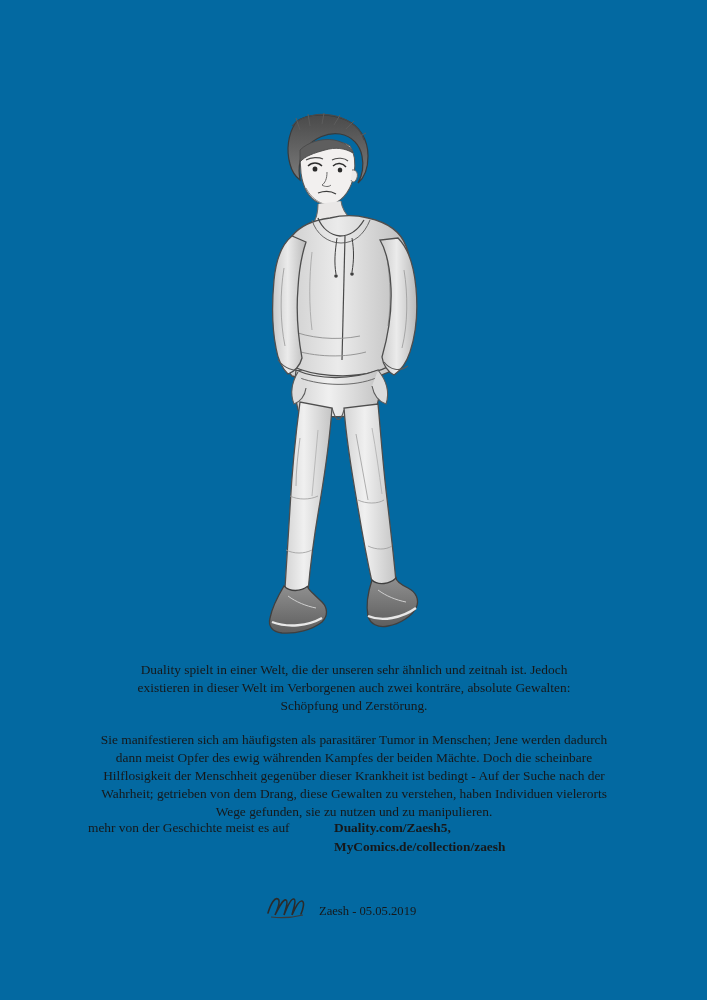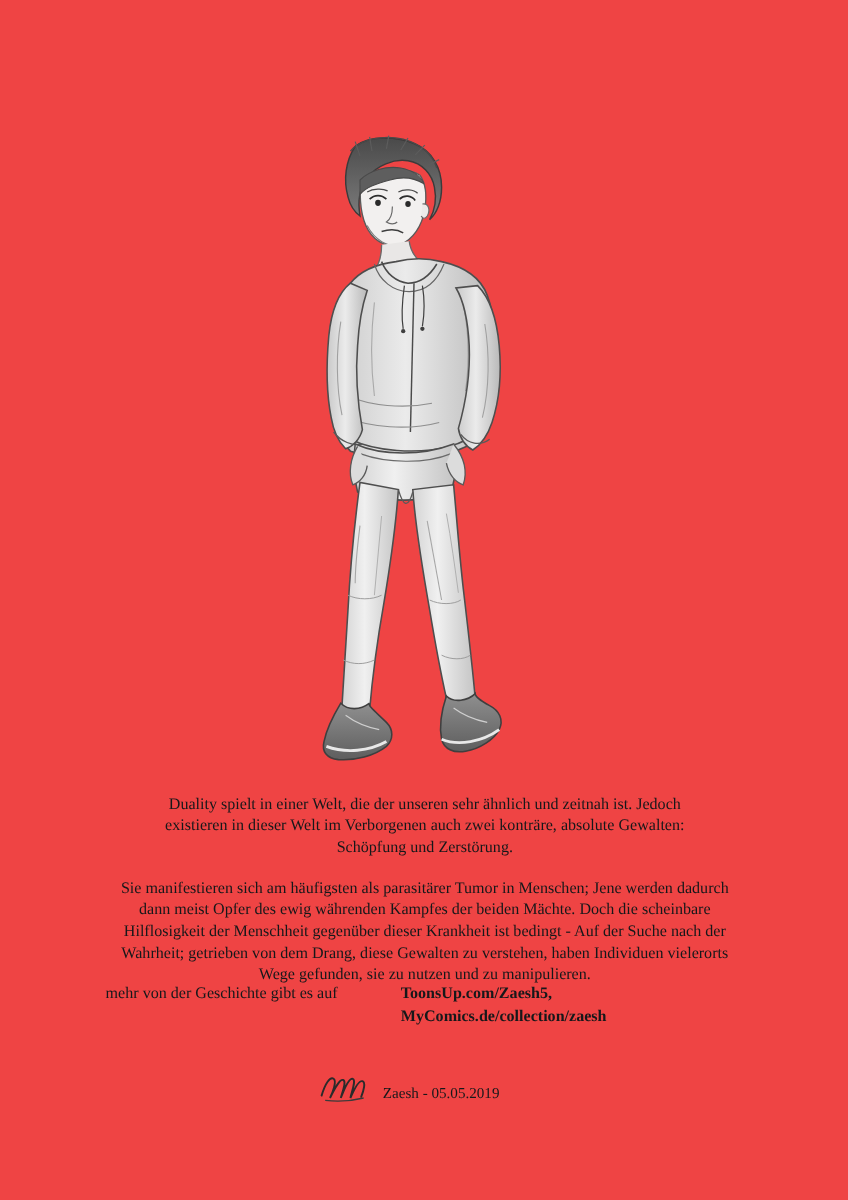--- a/index.html
+++ b/index.html
@@ -13,21 +13,21 @@
     font-family: "Liberation Serif", serif;
     color: #111111;
     position: relative;
     overflow: hidden;
   }
   .page {
     position: absolute;
     left: 0; top: 0;
     width: 707px;
     height: 1000px;
-    background: #ef4444;
+    background: #0369a1;
   }
   
   .artwork {
     position: absolute;
     left: 0;
     top: 30px;
     width: 707px;
     height: 610px;
   }
   .artwork svg {
@@ -291,23 +291,23 @@
     <p class="para-intro">
       <span class="lead">Duality spielt in einer Welt, die der unseren sehr ähnlich und zeitnah ist. Jedoch</span>
       <span class="lead">existieren in dieser Welt im Verborgenen auch zwei konträre, absolute Gewalten:</span>
       <span class="lead"><span class="emph">Schöpfung</span><span> und </span><span class="emph">Zerstörung</span><span>.</span></span>
     </p>
     <p class="para-second">Sie manifestieren sich am häufigsten als parasitärer Tumor in Menschen; Jene werden dadurch dann meist Opfer des ewig währenden Kampfes der beiden Mächte. Doch die scheinbare Hilflosigkeit der Menschheit gegenüber dieser Krankheit ist bedingt - Auf der Suche nach der Wahrheit; getrieben von dem Drang, diese Gewalten zu verstehen, haben Individuen vielerorts Wege gefunden, sie zu nutzen und zu manipulieren.</p>
   </div>
 
   <div class="links-block">
     <div class="links-row">
-      <div class="links-label">mehr von der Geschichte gibt es auf</div>
+      <div class="links-label">mehr von der Geschichte meist es auf</div>
       <div class="links-values">
-        <div>ToonsUp.com/Zaesh5,</div>
+        <div>Duality.com/Zaesh5,</div>
         <div>MyComics.de/collection/zaesh</div>
       </div>
     </div>
     <div class="links-row blog-row">
     </div>
   </div>
 
   <div class="signature-row">
     <svg class="signature-mark" viewBox="0 0 44 26" xmlns="http://www.w3.org/2000/svg">
       <path d="M3 20 C6 10 10 4 13 6 C16 8 12 18 10 22 C14 14 18 6 21 7 C24 8 20 18 19 22

